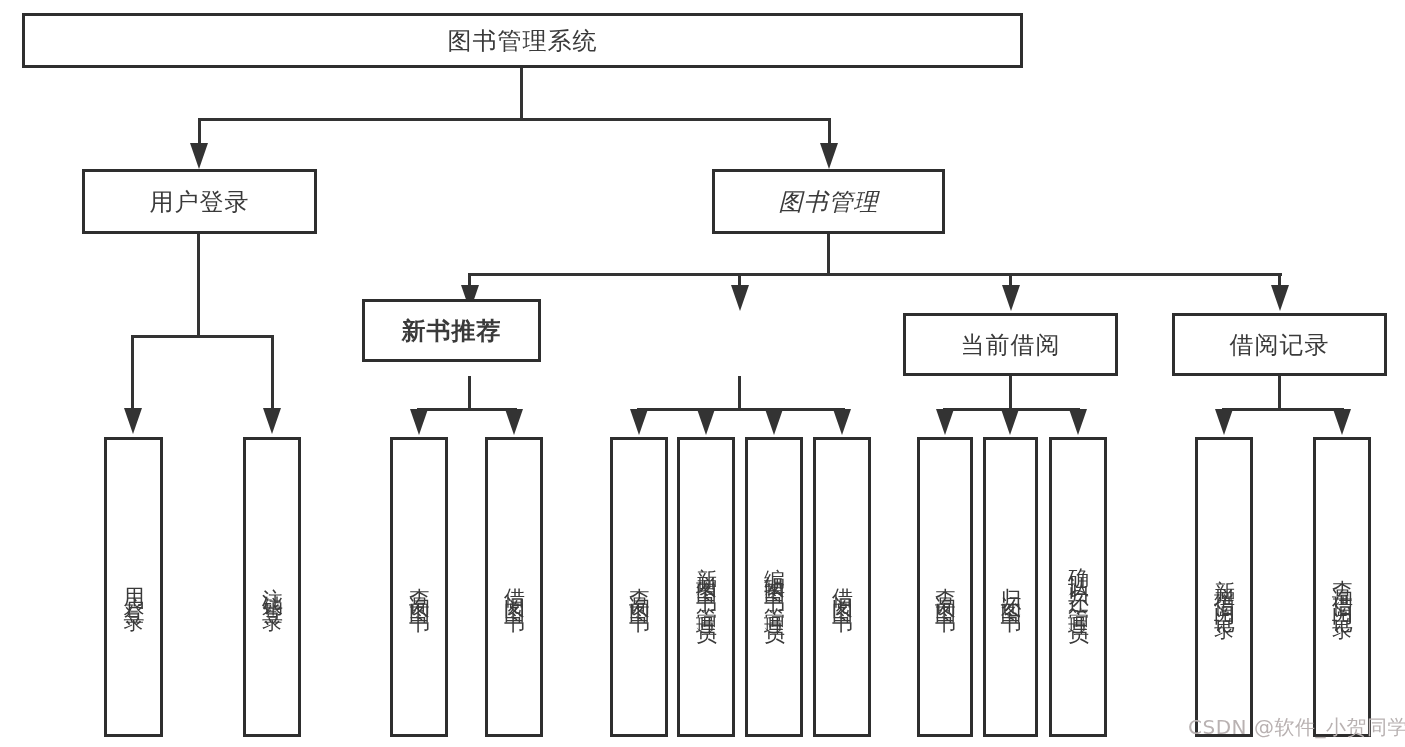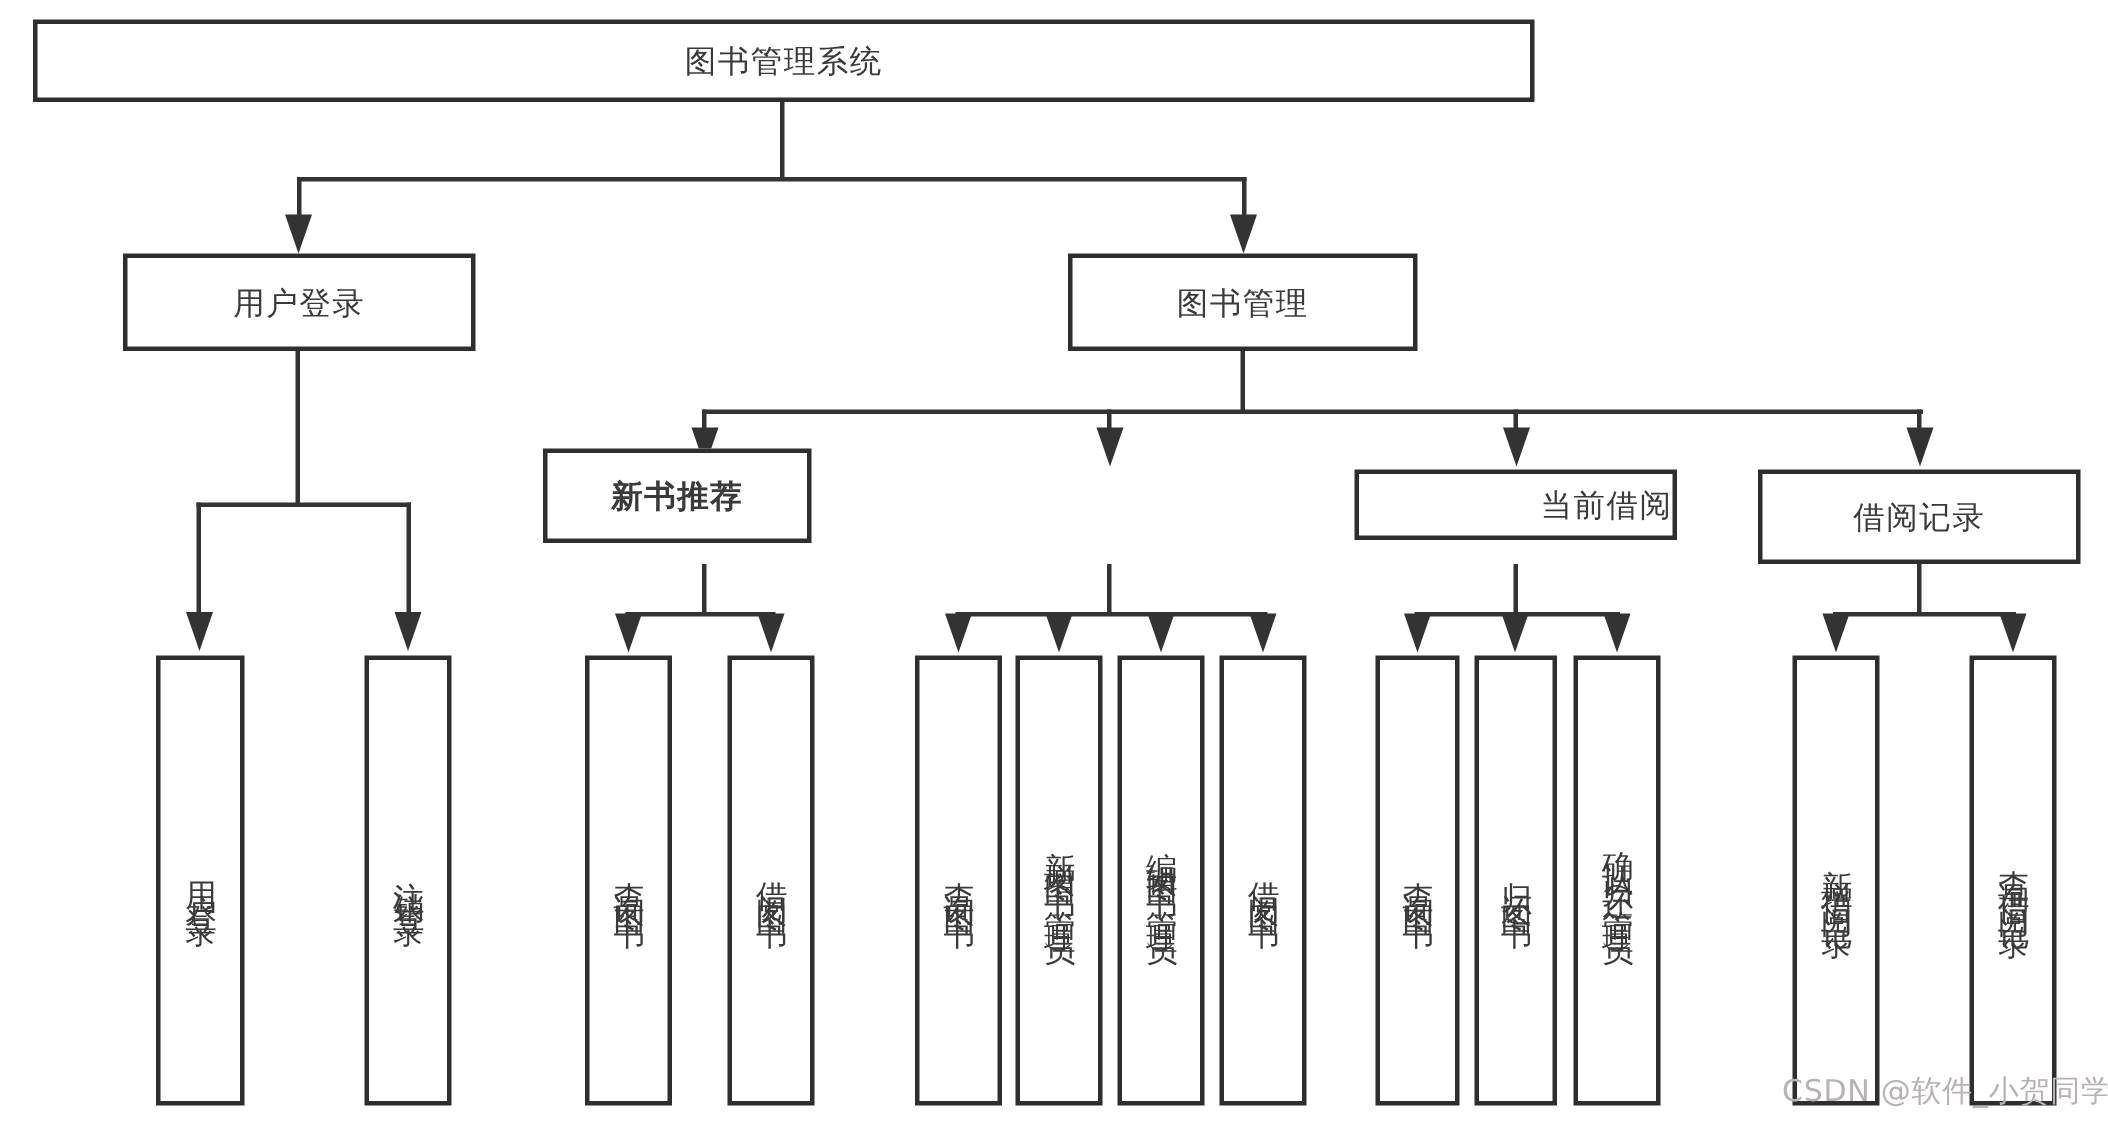--- a/index.html
+++ b/index.html
@@ -15,21 +15,21 @@
     position: absolute;
     box-sizing: border-box;
     background: #ffffff;
     border: 3px solid #2e2e2e;
     display: flex;
     align-items: center;
     justify-content: center;
   }
   .box .lbl {
     color: #3a3a3a;
-    font-size: 21px;
+    font-size: 24px;
     letter-spacing: 1px;
     white-space: nowrap;
   }
   .leaf .lbl {
     writing-mode: vertical-lr;
     text-orientation: mixed;
     letter-spacing: 8px;
     line-height: 1;
     white-space: normal;
     font-size: 21px;
@@ -69,21 +69,21 @@
   <div class="line" style="left:520px; top:68px; width:3px; height:52px;"></div>
   <div class="line" style="left:198px; top:118px; width:633px; height:3px;"></div>
   <div class="line" style="left:198px; top:118px; width:3px; height:27px;"></div>
   <div class="arrow" style="left:190px; top:143px;"></div>
   <div class="line" style="left:828px; top:118px; width:3px; height:27px;"></div>
   <div class="arrow" style="left:820px; top:143px;"></div>
 
   <div class="box" style="left:82px; top:169px; width:235px; height:65px;">
     <span class="lbl">用户登录</span>
   </div>
-  <div class="box" style="left:712px; top:169px; width:233px; height:65px;">
+  <div class="box" style="left:712px; top:169px; width:233px; height:65px;font-style:italic;">
     <span class="lbl">图书管理</span>
   </div>
 
   <div class="line" style="left:197px; top:234px; width:3px; height:104px;"></div>
   <div class="line" style="left:131px; top:335px; width:143px; height:3px;"></div>
   <div class="line" style="left:131px; top:335px; width:3px; height:75px;"></div>
   <div class="arrow" style="left:124px; top:408px;"></div>
   <div class="line" style="left:271px; top:335px; width:3px; height:75px;"></div>
   <div class="arrow" style="left:263px; top:408px;"></div>
 
@@ -94,21 +94,21 @@
   <div class="line" style="left:738px; top:273px; width:3px; height:14px;"></div>
   <div class="arrow" style="left:731px; top:285px;"></div>
   <div class="line" style="left:1009px; top:273px; width:3px; height:14px;"></div>
   <div class="arrow" style="left:1002px; top:285px;"></div>
   <div class="line" style="left:1278px; top:273px; width:3px; height:14px;"></div>
   <div class="arrow" style="left:1271px; top:285px;"></div>
 
   <div class="box" style="left:362px; top:299px; width:179px; height:63px;font-weight:bold;">
     <span class="lbl">新书推荐</span>
   </div>
-  <div class="box" style="left:903px; top:313px; width:215px; height:47px;justify-content:flex-end;">
+  <div class="box" style="left:903px; top:313px; width:215px; height:63px;">
     <span class="lbl">当前借阅</span>
   </div>
   <div class="box" style="left:1172px; top:313px; width:215px; height:63px;">
     <span class="lbl">借阅记录</span>
   </div>
 
   <div class="line" style="left:468px; top:376px; width:3px; height:34px;"></div>
   <div class="line" style="left:417px; top:408px; width:100px; height:3px;"></div>
   <div class="arrow" style="left:410px; top:409px;"></div>
   <div class="arrow" style="left:505px; top:409px;"></div>

